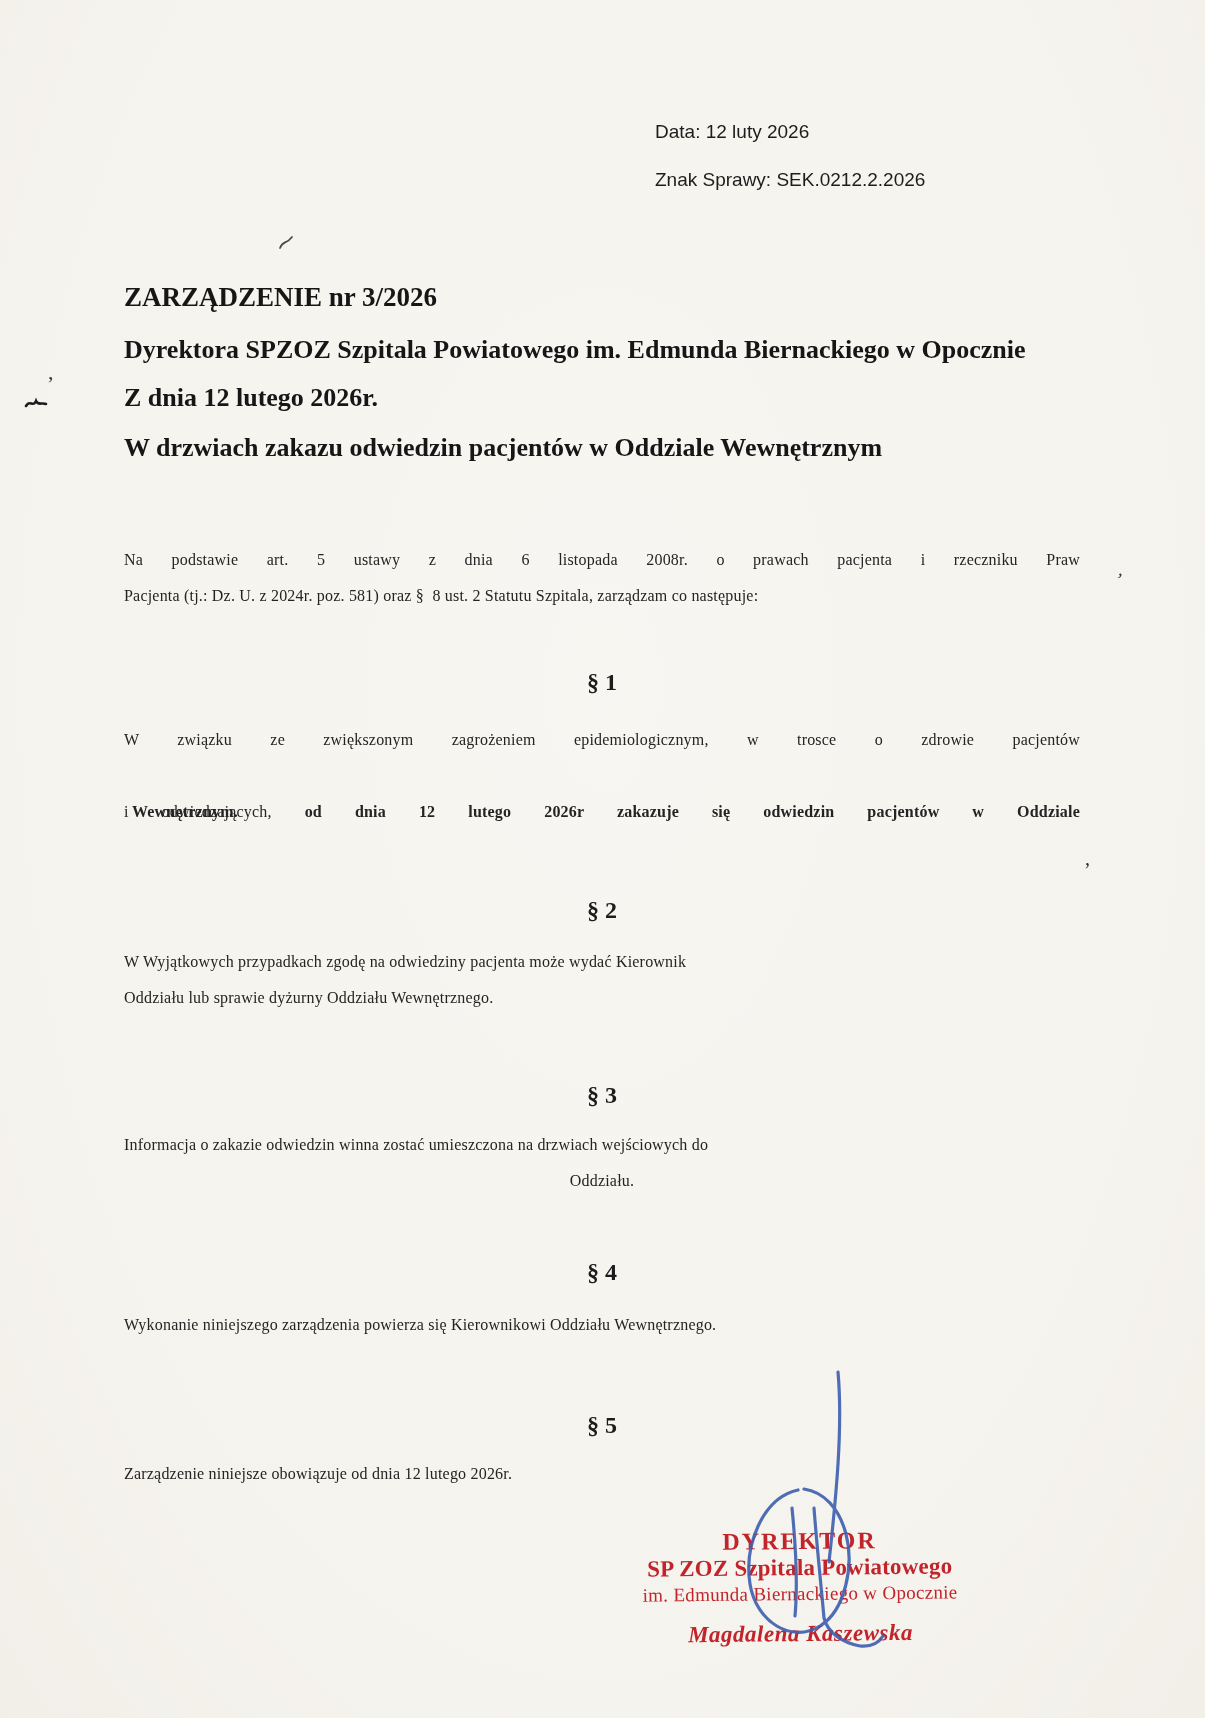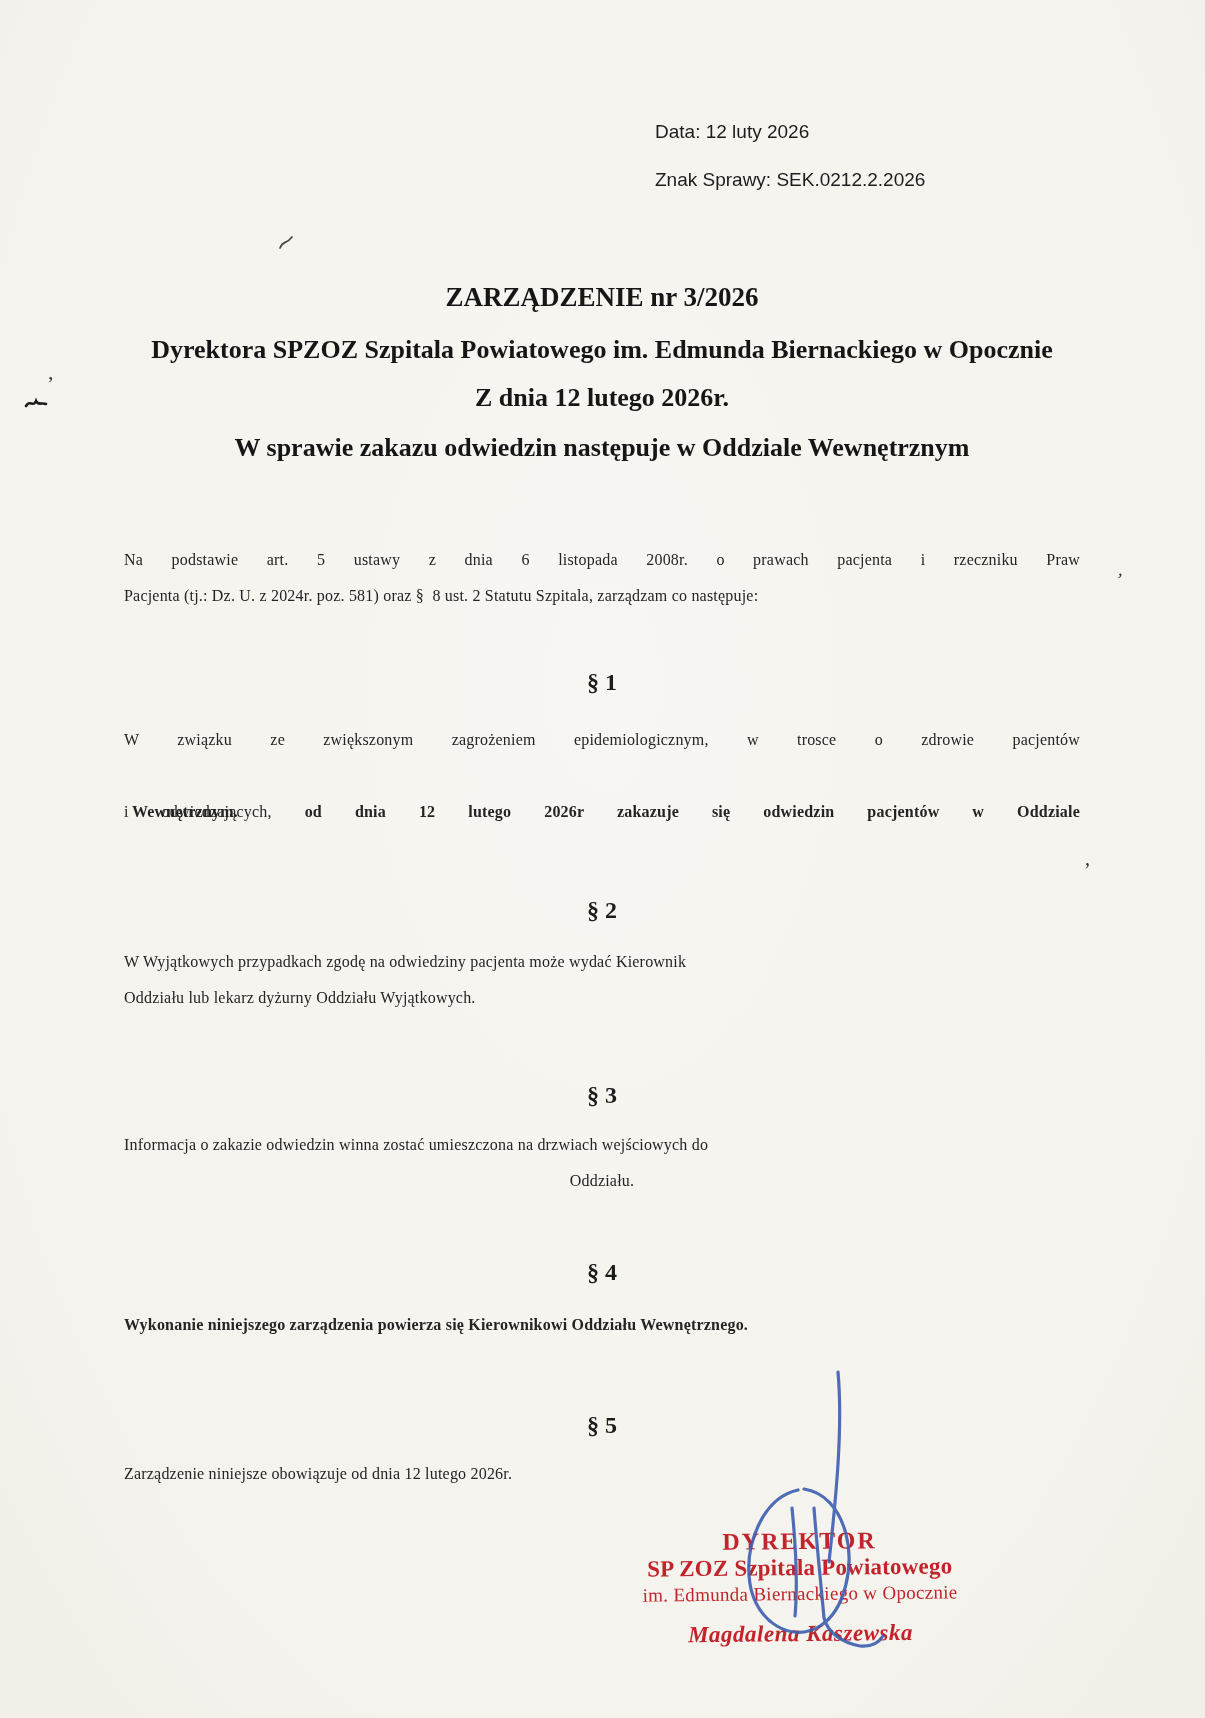--- a/index.html
+++ b/index.html
@@ -12,21 +12,21 @@
   }
   .abs{position:absolute;}
   
   .hdr{
     left:655px;width:460px;
     font-family:"Liberation Sans", sans-serif;
     font-size:19px;line-height:28px;color:#1d1d1d;
   }
   
   .titleline{
-    left:124px;width:956px;text-align:center;
+    left:124px;width:956px;text-align:left;
     font-weight:bold;font-size:26px;line-height:40px;color:#161616;
   }
   
   .bl{
     left:124px;width:956px;
     font-size:16px;line-height:36px;letter-spacing:0.2px;color:#242424;
   }
   .just{text-align:justify;text-align-last:justify;}
   .nowrap{white-space:nowrap;font-family:Liberation Serif, serif;}
   .marker{
@@ -54,21 +54,21 @@
 
 <div class="abs" style="left:276px;top:234px;">
   <svg width="20" height="18" viewBox="0 0 20 18">
     <path d="M4,14 C7,6 10,11 16,3" stroke="#4a4a4a" stroke-width="1.7" fill="none" stroke-linecap="round"></path>
   </svg>
 </div>
 
 <div class="abs titleline" style="top:277px;font-size:27px;">ZARZĄDZENIE nr 3/2026</div>
 <div class="abs titleline" style="top:330px;">Dyrektora SPZOZ Szpitala Powiatowego im. Edmunda Biernackiego w Opocznie</div>
 <div class="abs titleline" style="top:378px;">Z dnia 12 lutego 2026r.</div>
-<div class="abs titleline" style="top:428px;">W sprawie zakazu odwiedzin następuje w Oddziale Wewnętrznym</div>
+<div class="abs titleline" style="top:428px;">W drzwiach zakazu odwiedzin pacjentów w Oddziale Wewnętrznym</div>
 
 <div class="abs penmark" style="left:48px;top:362px;font-size:22px;">,</div>
 <div class="abs" style="left:24px;top:396px;">
   <svg width="24" height="16" viewBox="0 0 24 16">
     <path d="M2,10 C6,3 9,12 12,5 C14,10 18,6 22,8" stroke="#1b1b1b" stroke-width="2.6" fill="none" stroke-linecap="round"></path>
   </svg>
 </div>
 
 <div class="abs bl just" style="top:542px;">Na podstawie art. 5 ustawy z dnia 6 listopada 2008r. o prawach pacjenta i rzeczniku Praw</div>
 <div class="abs bl nowrap" style="top:578px;">Pacjenta (tj.: Dz. U. z 2024r. poz. 581) oraz §&nbsp; 8 ust. 2 Statutu Szpitala, zarządzam co następuje:</div>
@@ -77,28 +77,28 @@
 
 <div class="abs marker" style="top:664px;">§ 1</div>
 <div class="abs bl just" style="top:722px;">W związku ze zwiększonym zagrożeniem epidemiologicznym, w trosce o zdrowie pacjentów</div>
 <div class="abs bl just" style="top:758px;margin-top:36px;"><span>i odwiedzających, </span><span class="b">od dnia 12 lutego 2026r zakazuje się odwiedzin pacjentów w Oddziale</span></div>
 <div class="abs bl b" style="top:794px;margin-left:8px;">Wewnętrznym.</div>
 
 <div class="abs penmark" style="left:1085px;top:848px;font-size:20px;color:#2c2c2c;">,</div>
 
 <div class="abs marker" style="top:892px;">§ 2</div>
 <div class="abs bl" style="top:944px;">W Wyjątkowych przypadkach zgodę na odwiedziny pacjenta może wydać Kierownik</div>
-<div class="abs bl" style="top:980px;">Oddziału lub lekarz dyżurny Oddziału Wyjątkowych.</div>
+<div class="abs bl" style="top:980px;">Oddziału lub sprawie dyżurny Oddziału Wewnętrznego.</div>
 
 <div class="abs marker" style="top:1077px;">§ 3</div>
 <div class="abs bl" style="top:1127px;">Informacja o zakazie odwiedzin winna zostać umieszczona na drzwiach wejściowych do</div>
 <div class="abs bl" style="top:1163px;text-align:center;">Oddziału.</div>
 
 <div class="abs marker" style="top:1254px;">§ 4</div>
-<div class="abs bl" style="top:1307px;font-weight:bold;">Wykonanie niniejszego zarządzenia powierza się Kierownikowi Oddziału Wewnętrznego.</div>
+<div class="abs bl" style="top:1307px;">Wykonanie niniejszego zarządzenia powierza się Kierownikowi Oddziału Wewnętrznego.</div>
 
 <div class="abs marker" style="top:1407px;">§ 5</div>
 <div class="abs bl" style="top:1456px;">Zarządzenie niniejsze obowiązuje od dnia 12 lutego 2026r.</div>
 
 <div class="abs stamp" style="color:#c2242b;">
   <div class="s1">DYREKTOR</div>
   <div class="s2">SP ZOZ Szpitala Powiatowego</div>
   <div class="s3">im. Edmunda Biernackiego w Opocznie</div>
   <div class="s4">Magdalena Kaszewska</div>
 </div>

